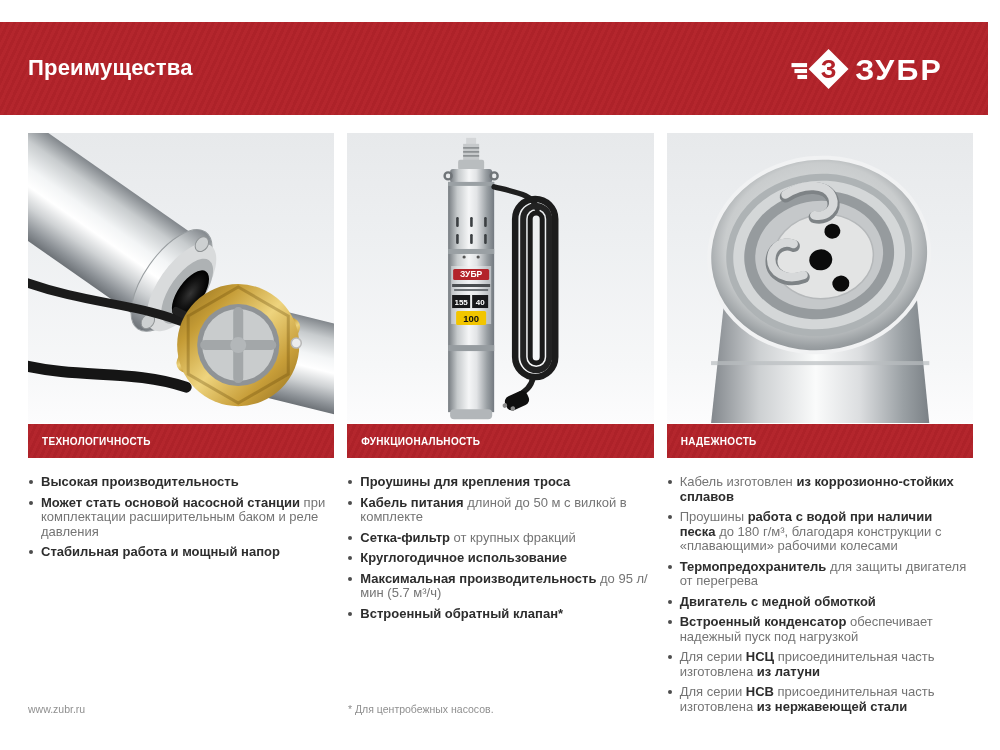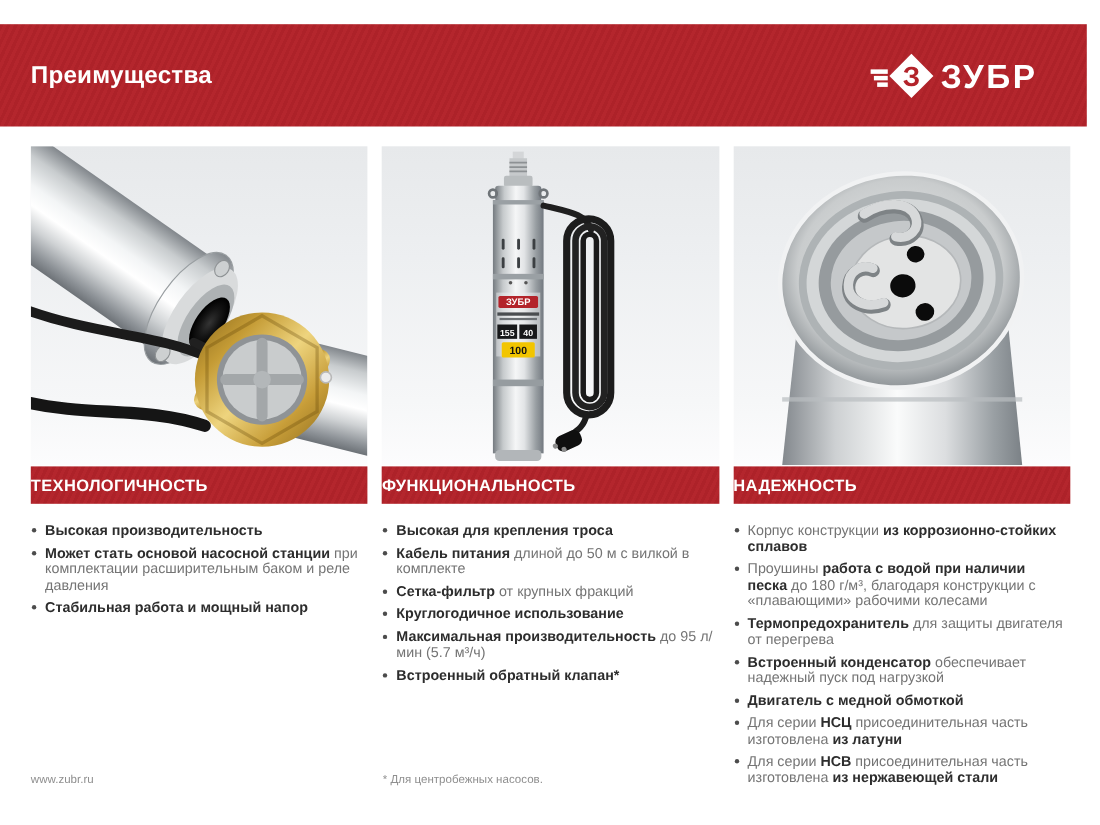--- a/index.html
+++ b/index.html
@@ -29,22 +29,22 @@
     height:290px;
     background:linear-gradient(180deg,#e7e9eb 0%,#edeff1 35%,#f6f7f8 80%,#fcfcfd 100%);
     overflow:hidden;
   }
   .panel svg{display:block;width:100%;height:100%;}
   .bars{margin-top:1px;}
   .bar{
     height:34px;background:#b3232a;
     background-image:repeating-linear-gradient(115deg,rgba(0,0,0,.03) 0 3px,rgba(255,255,255,.015) 3px 6px);
     display:flex;align-items:center;
-    box-sizing:border-box;
-    color:#fff;font-weight:bold;font-size:15px;letter-spacing:.3px;
+    padding-left:14px;box-sizing:border-box;
+    color:#fff;font-weight:bold;font-size:10px;letter-spacing:.3px;
   }
   ul.bullets{list-style:none;margin:17px 0 0 0;padding:0 4px 0 0;}
   ul.bullets li{
     position:relative;padding-left:13px;margin-bottom:6px;
     font-size:13px;line-height:14.5px;color:#747474;
   }
   ul.bullets li::before{
     content:"";position:absolute;left:1px;top:5px;
     width:4px;height:4px;border-radius:50%;background:#4c4c4c;
   }
@@ -259,33 +259,33 @@
       </div>
     </div>
 
     <div class="grid">
       <ul class="bullets">
           <li><b>Высокая производительность</b></li>
           <li><b>Может стать основой насосной станции</b><span> при комплектации расширительным баком и реле давления</span></li>
           <li><b>Стабильная работа и мощный напор</b></li>
         </ul>
       <ul class="bullets">
-          <li><b>Высокая для крепления троса</b></li>
+          <li><b>Проушины для крепления троса</b></li>
           <li><b>Кабель питания</b><span> длиной до 50 м с вилкой в комплекте</span></li>
           <li><b>Сетка-фильтр</b><span> от крупных фракций</span></li>
           <li><b>Круглогодичное использование</b></li>
           <li><b>Максимальная производительность</b><span> до 95 л/мин (5.7 м³/ч)</span></li>
           <li><b>Встроенный обратный клапан*</b></li>
         </ul>
       <ul class="bullets">
-          <li><span>Корпус конструкции </span><b>из коррозионно-стойких сплавов</b></li>
+          <li><span>Кабель изготовлен </span><b>из коррозионно-стойких сплавов</b></li>
           <li><span>Проушины </span><b>работа с водой при наличии песка</b><span> до 180 г/м³, благодаря конструкции с «плавающими» рабочими колесами</span></li>
           <li><b>Термопредохранитель</b><span> для защиты двигателя от перегрева</span></li>
+          <li><b>Двигатель с медной обмоткой</b></li>
           <li><b>Встроенный конденсатор</b><span> обеспечивает надежный пуск под нагрузкой</span></li>
-          <li><b>Двигатель с медной обмоткой</b></li>
           <li><span>Для серии </span><b>НСЦ</b><span> присоединительная часть изготовлена </span><b>из латуни</b></li>
           <li><span>Для серии </span><b>НСВ</b><span> присоединительная часть изготовлена </span><b>из нержавеющей стали</b></li>
         </ul>
     </div>
   </div>
 
   <span class="site">www.zubr.ru</span>
   <span class="footnote">* Для центробежных насосов.</span>
 </div>
 

